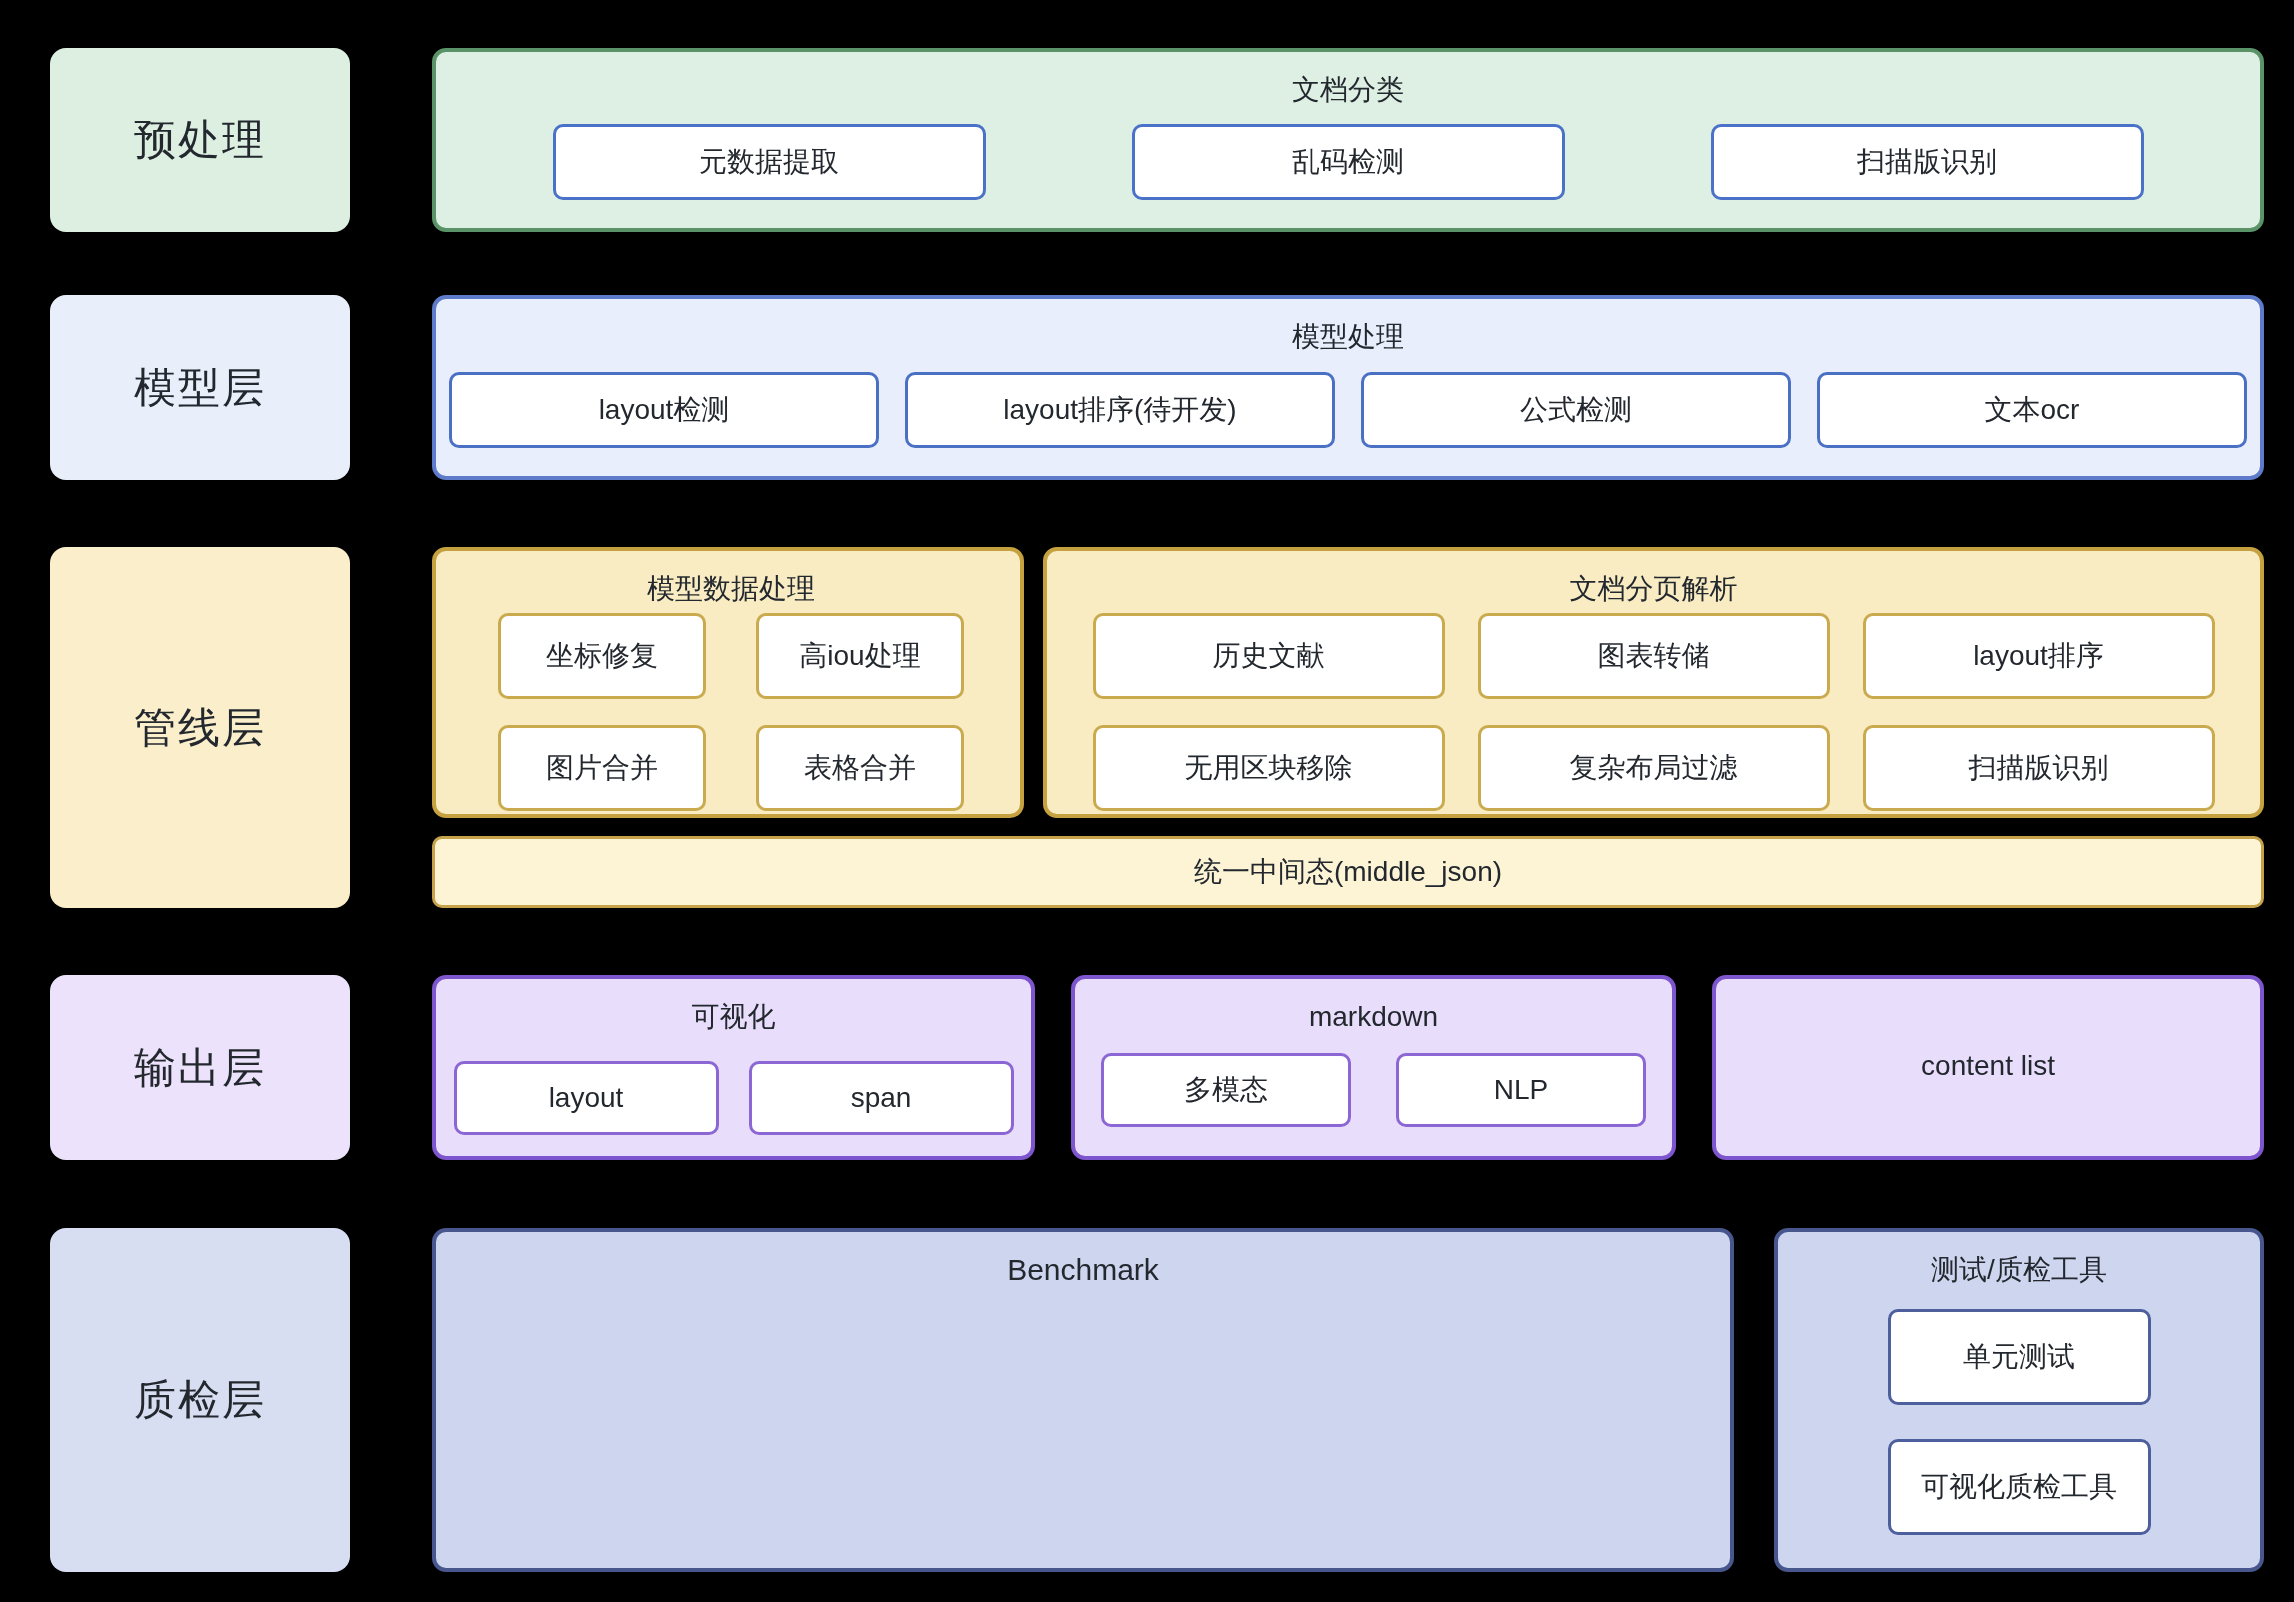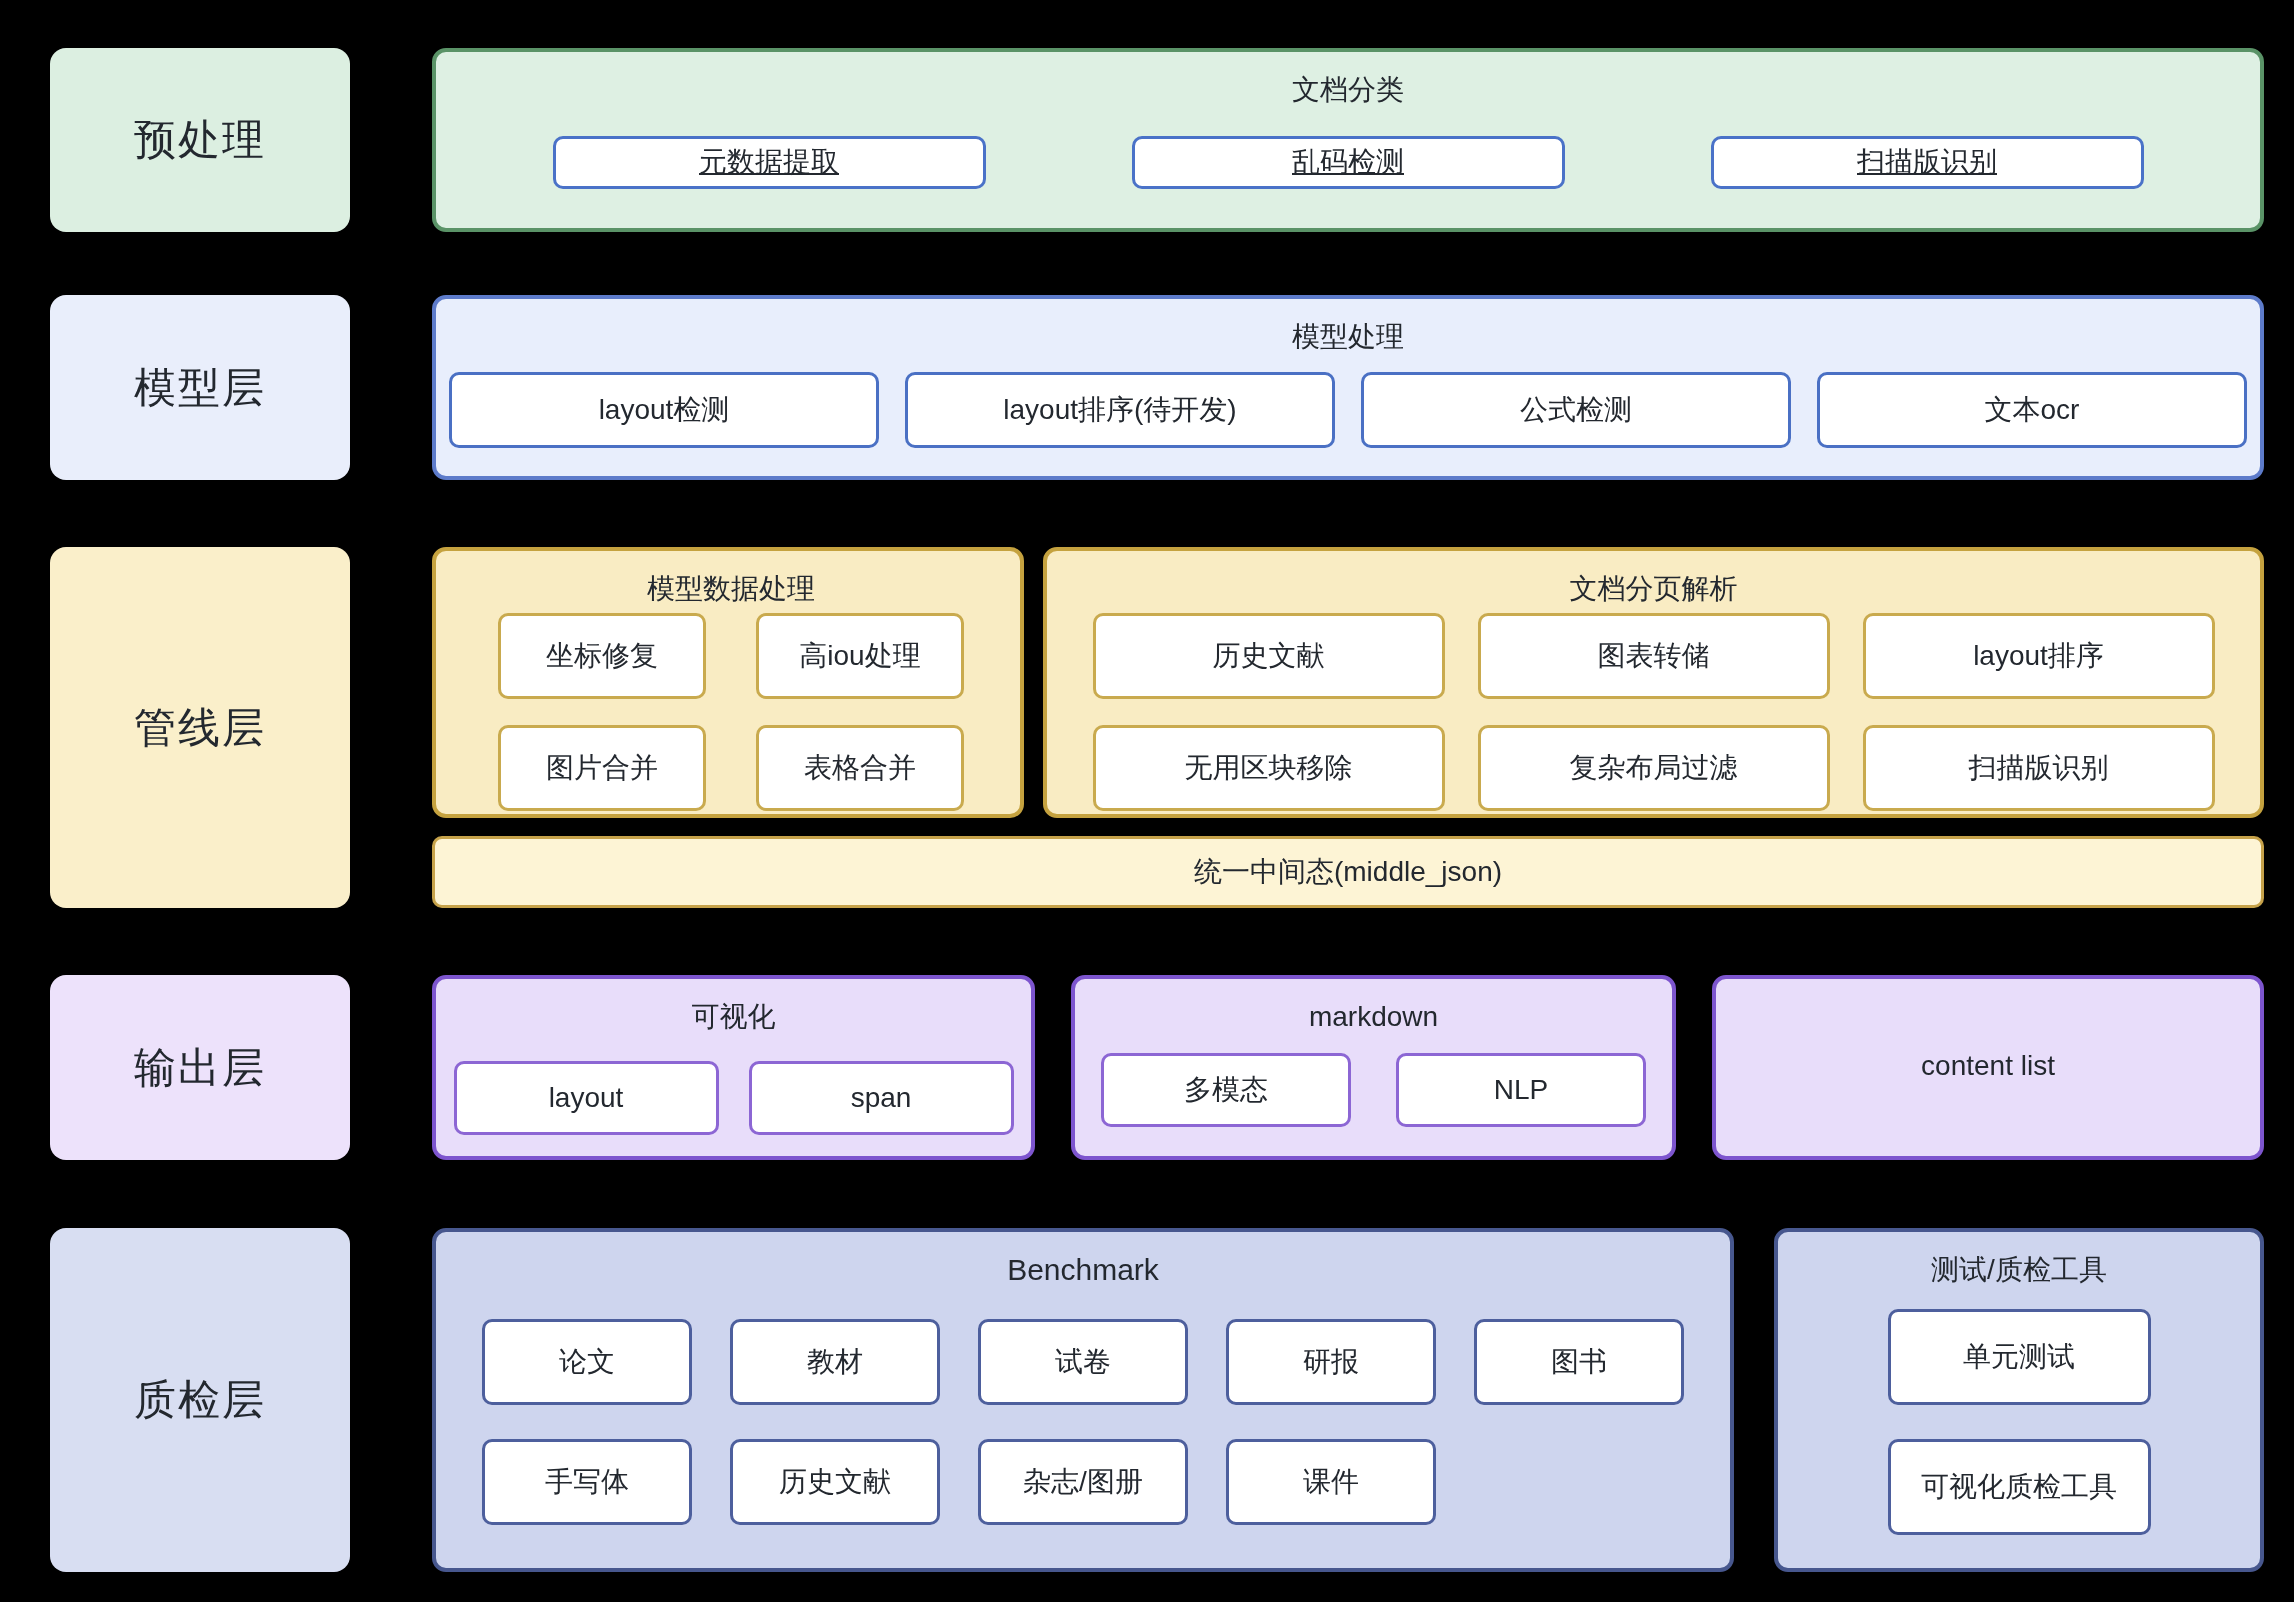--- a/index.html
+++ b/index.html
@@ -61,21 +61,21 @@
   .theme-purple .node { border:3.5px solid var(--purple-node); }
 
   .theme-slate.label  { background:var(--slate-label); }
   .theme-slate.ctr    { background:var(--slate-fill); border:4px solid var(--slate-border); }
   .theme-slate .node  { border:3.5px solid var(--slate-node); }
 
   
   .row1 { height:184px; }
   .row1 .ctr { flex:1; }
   .row1 .nodes { gap:146px; }
-  .row1 .node { width:433px; height:53px;text-decoration:underline; }
+  .row1 .node { width:433px; height:76px; }
 
   
   .row2 { height:185px; margin-top:63px; }
   .row2 .ctr { flex:1; }
   .row2 .nodes { gap:26px; }
   .row2 .node { width:430px; height:76px; }
 
   
   .row3 { height:361px; margin-top:67px; }
   .row3 .content { flex-direction:column; }
@@ -210,31 +210,20 @@
         <div class="ctr-title">content list</div>
       </div>
     </div>
   </div>
 
   <div class="row row5">
     <div class="label theme-slate">质检层</div>
     <div class="content">
       <div class="ctr theme-slate ctr-bench">
         <div class="ctr-title">Benchmark</div>
-        <div class="grid5">
-          <div class="node">论文</div>
-          <div class="node">教材</div>
-          <div class="node">试卷</div>
-          <div class="node">研报</div>
-          <div class="node">图书</div>
-          <div class="node">手写体</div>
-          <div class="node">历史文献</div>
-          <div class="node">杂志/图册</div>
-          <div class="node">课件</div>
-        </div>
       </div>
       <div class="ctr theme-slate ctr-tools">
         <div class="ctr-title">测试/质检工具</div>
         <div class="col-nodes">
           <div class="node">单元测试</div>
           <div class="node">可视化质检工具</div>
         </div>
       </div>
     </div>
   </div>

